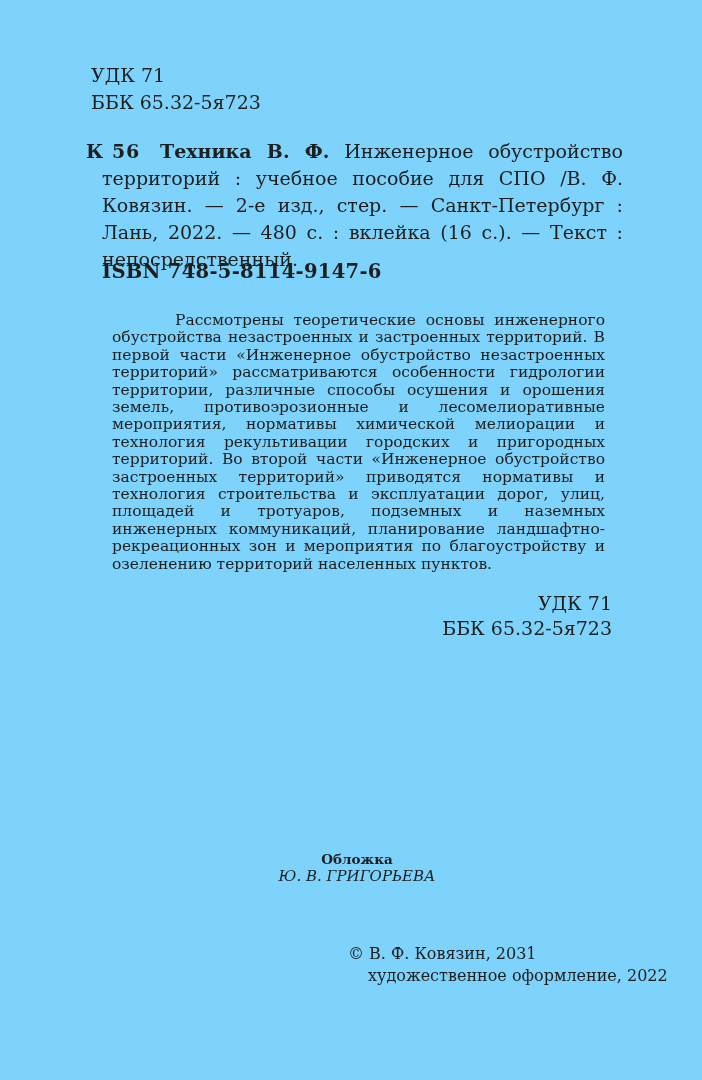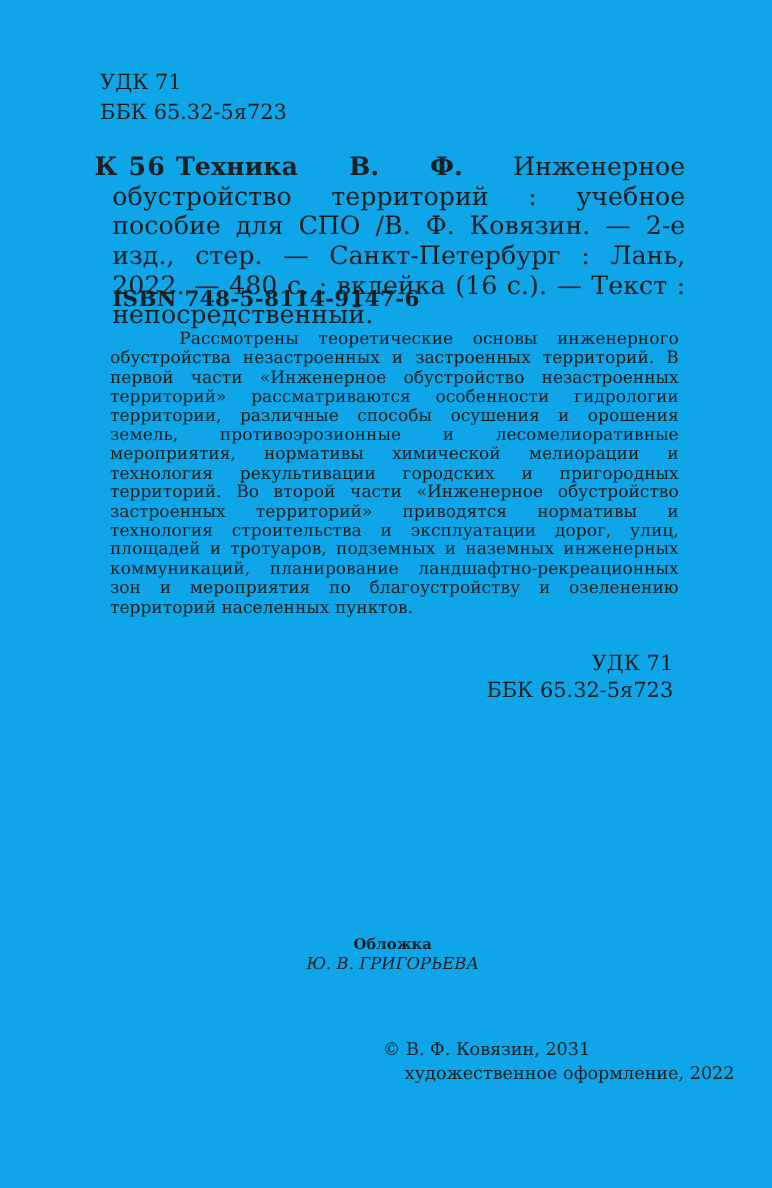--- a/index.html
+++ b/index.html
@@ -4,21 +4,21 @@
 <style>
   html, body {
     margin: 0;
     padding: 0;
     background: #ffffff;
   }
   .page {
     position: relative;
     width: 702px;
     height: 1080px;
-    background: #0ea5e9;
+    background: #7dd3fc;
     overflow: hidden;
     font-family: "DejaVu Serif", "Liberation Serif", serif;
     color: #1e1e1e;
   }
 
   
   .udc-top {
     position: absolute;
     left: 91px;
     top: 62px;
@@ -26,21 +26,21 @@
     line-height: 27px;
     white-space: nowrap;
   }
 
   
   .citation {
     position: absolute;
     left: 102px;
     top: 138px;
     width: 521px;
-    font-size: 23px;
+    font-size: 19px;
     line-height: 27px;
     text-align: justify;
     hyphens: auto;
   }
   .citation-body { text-indent: 58px; }
   .citation-label {
     position: absolute;
     left: -16px;
     top: 0;
     font-weight: bold;
@@ -64,21 +64,21 @@
     position: absolute;
     left: 96px;
     top: 296px;
     width: 525px;
     font-size: 15.5px;
     line-height: 17.4px;
     text-align: justify;
     hyphens: auto;
   }
   .annotation p {
-    margin: 4px;
+    margin: 16px;
     text-indent: 63px;
   }
 
   
   .udc-bottom {
     position: absolute;
     right: 90px;
     top: 591px;
     text-align: right;
     font-size: 19px;

